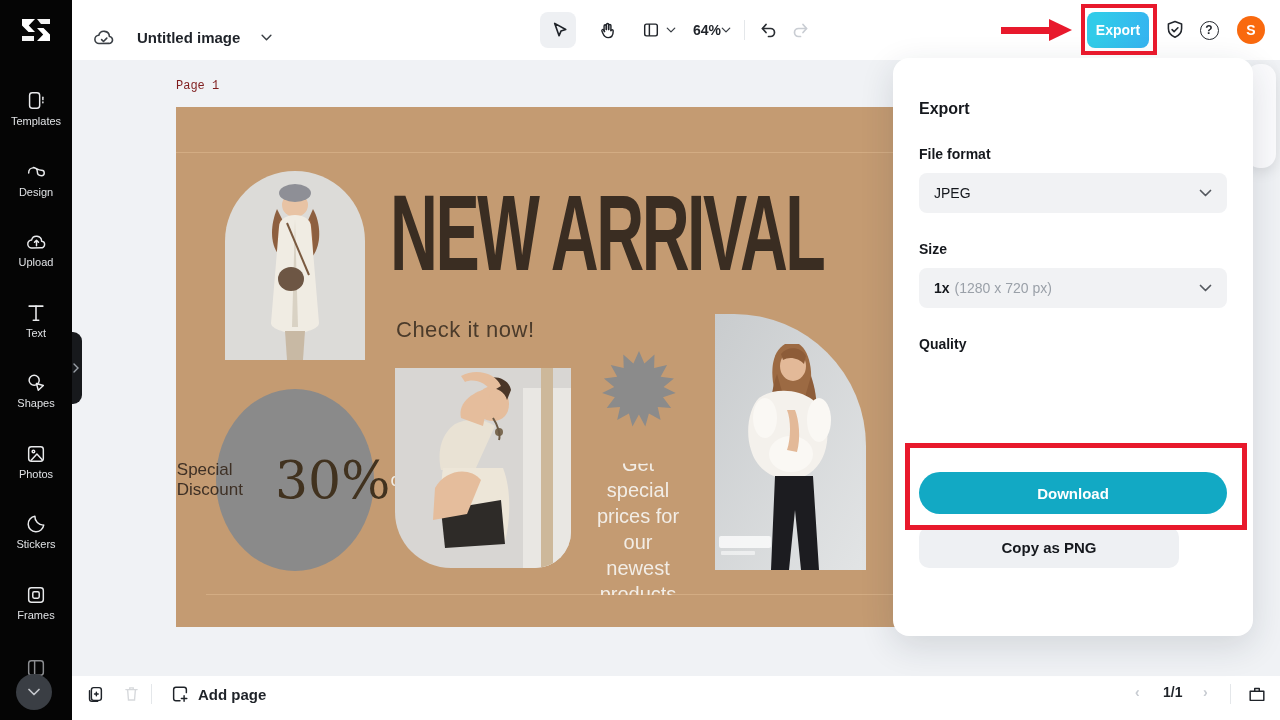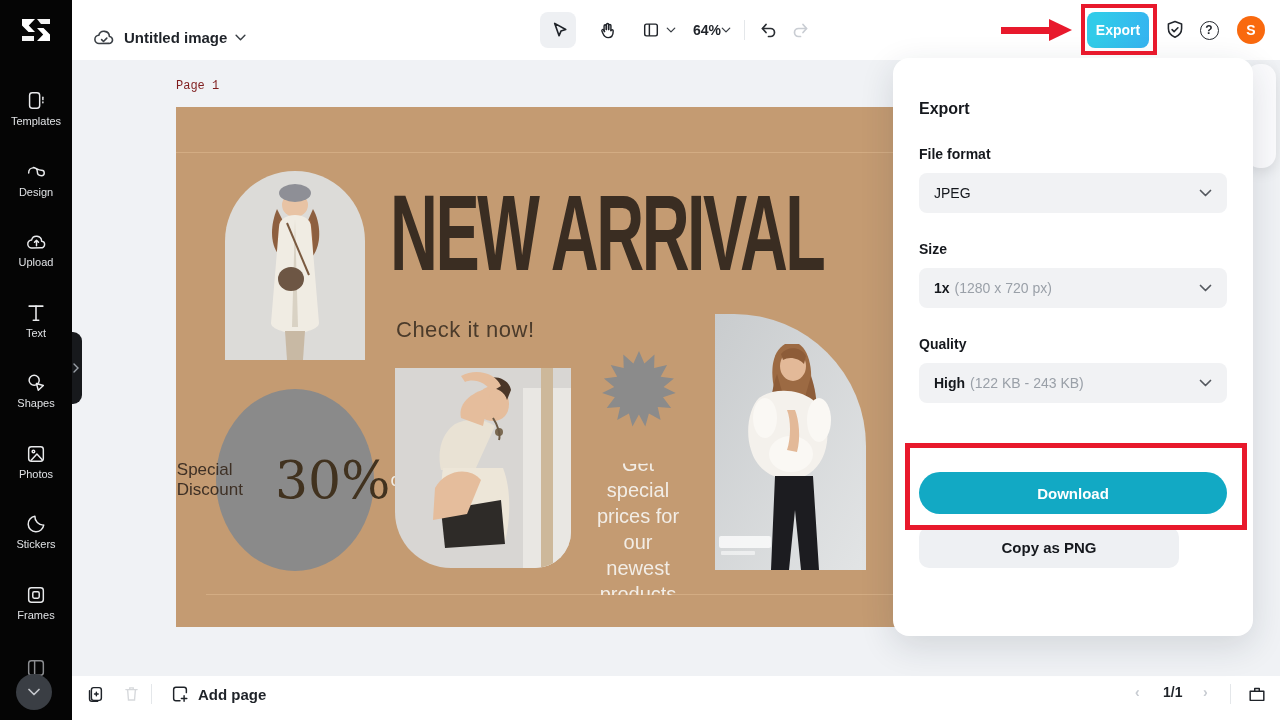--- a/index.html
+++ b/index.html
@@ -7,21 +7,21 @@
   body { font-family:"Liberation Sans", sans-serif; background:#f0f2f5; position:relative; }
 
   
   .topbar { position:absolute; left:72px; top:0; width:1208px; height:60px; background:#fff; z-index:5; }
   .sidebar { position:absolute; left:0; top:0; width:72px; height:720px; background:#050505; z-index:8; }
   .canvas-area { position:absolute; left:72px; top:60px; width:1208px; height:616px; background:#f0f2f5; z-index:1; }
   .bottombar { position:absolute; left:72px; top:676px; width:1208px; height:44px; background:#fff; z-index:5; }
 
   .logo-box { position:absolute; left:0; top:0; width:72px; height:60px; background:#050505; display:flex; align-items:center; justify-content:center; z-index:9; }
 
-  .title-row { position:absolute; left:92px; top:0; height:75px; display:flex; align-items:center; gap:8px; z-index:6; }
+  .title-row { position:absolute; left:92px; top:0; height:75px; display:flex; align-items:center; gap:21px; z-index:6; }
   .doc-title { font-size:15px; font-weight:700; color:#1f2329; }
 
   .toolbar { position:absolute; left:540px; top:10px; height:40px; display:flex; align-items:center; gap:13px; z-index:6; }
   .tool-btn { width:36px; height:36px; border-radius:8px; display:flex; align-items:center; justify-content:center; }
   .tool-btn.active { background:#eef0f3; }
   .zoom-ctl { display:flex; align-items:center; font-size:14px; font-weight:700; color:#1f2329; }
   .vdiv { width:1px; height:20px; background:#e4e7ea; }
 
   .export-btn { position:absolute; left:1087px; top:12px; width:62px; height:36px; border-radius:8px;
     background:linear-gradient(100deg,#31cbe9 20%,#36b3f0 100%); color:#fff; font-size:14px; font-weight:700;
@@ -339,28 +339,20 @@
   <div class="dropdown">
     <span class="bold">1x</span>
     <span class="dim">(1280 x 720 px)</span>
     <span class="grow"></span>
     <svg width="13" height="8" viewBox="0 0 12 8">
         <polyline points="1,1.5 6,6.5 11,1.5" fill="none" stroke="#55595f" stroke-width="1.7" stroke-linecap="round" stroke-linejoin="round"></polyline>
       </svg>
   </div>
 
   <div class="fld-label">Quality</div>
-  <div class="dropdown">
-    <span class="bold">High</span>
-    <span class="dim">(122 KB - 243 KB)</span>
-    <span class="grow"></span>
-    <svg width="13" height="8" viewBox="0 0 12 8">
-        <polyline points="1,1.5 6,6.5 11,1.5" fill="none" stroke="#55595f" stroke-width="1.7" stroke-linecap="round" stroke-linejoin="round"></polyline>
-      </svg>
-  </div>
 
   <div class="download-btn">Download</div>
   <div class="copy-btn">Copy as PNG</div>
 </div>
 
 <div class="red-box-export"></div>
 <div class="red-box-download"></div>
 <div class="arrow-shaft"></div>
 <div class="arrow-head"></div>
 

